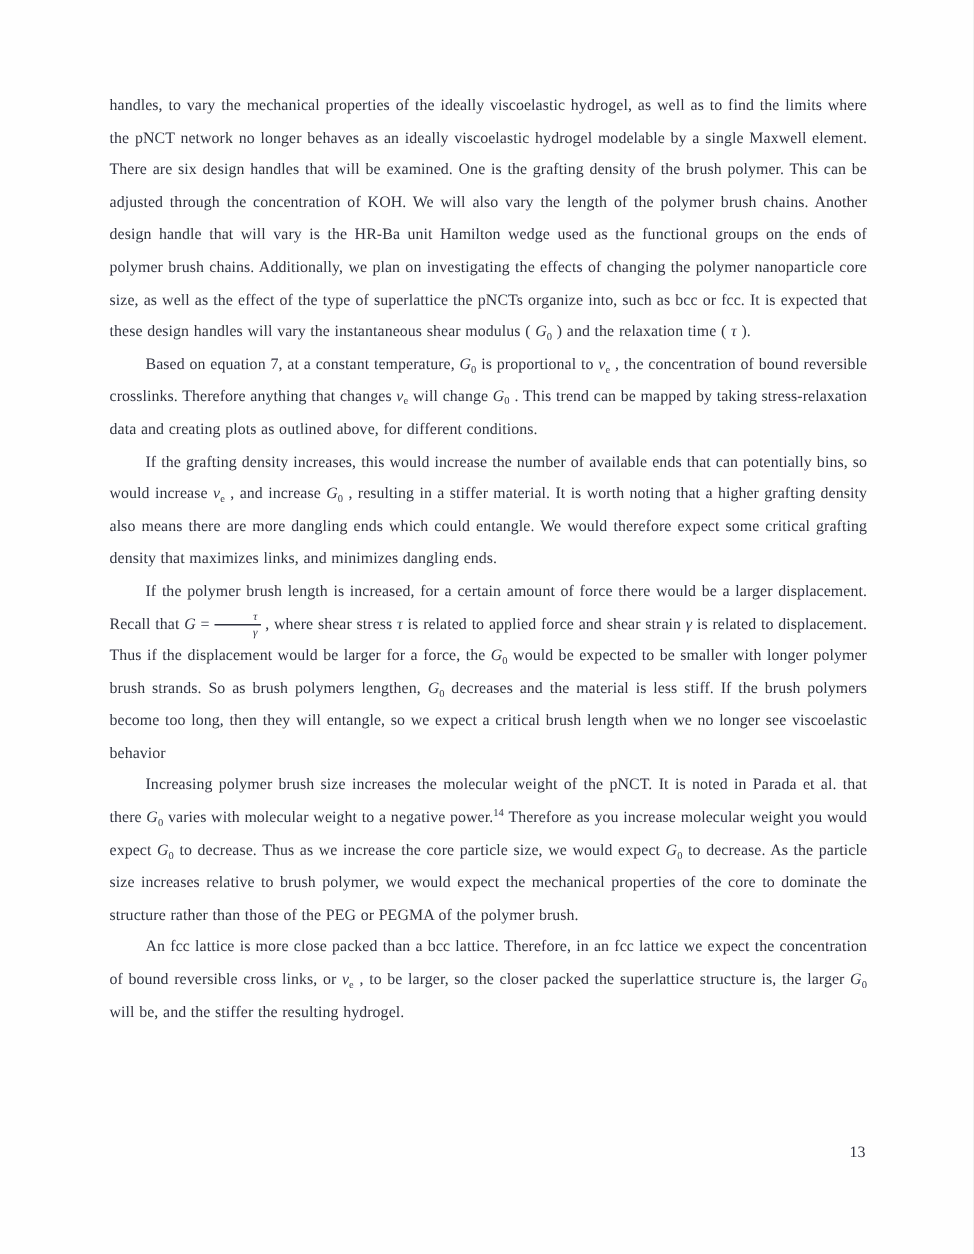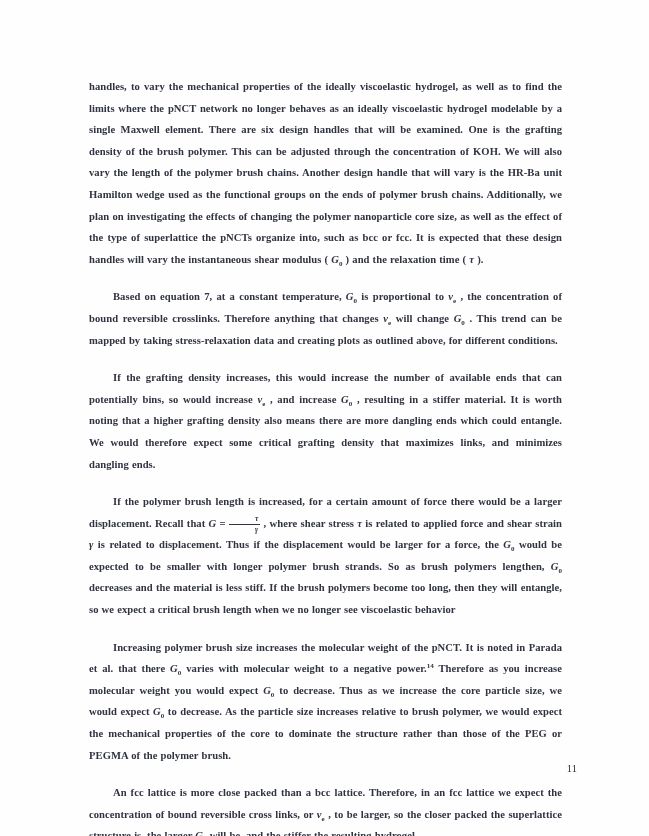--- a/index.html
+++ b/index.html
@@ -20,21 +20,21 @@
     position: absolute;
     left: 73px;
     top: 60px;
     width: 505px;
     font-size: 10.6px;
     line-height: 21.6px;
     text-align: justify;
     letter-spacing: 0.05px;
     word-spacing: 0.4px;
   }
-  .para { margin: 16px; font-weight: bold; }
+  .para { margin: 0; }
   .para.indent { text-indent: 24px; }
 
   
   .mi {
     font-style: italic;
   }
   .msub { white-space: nowrap; }
   .msub .mb { font-style: italic; }
   .msub sub {
     font-size: 7px;
@@ -77,14 +77,14 @@
 
 <div class="page" style="background: rgb(254, 254, 254); color: rgb(48, 51, 64);">
   <div class="text-block">
       <p class="para">handles, to vary the mechanical properties of the ideally viscoelastic hydrogel, as well as to find the limits where the pNCT network no longer behaves as an ideally viscoelastic hydrogel modelable by a single Maxwell element. There are six design handles that will be examined. One is the grafting density of the brush polymer. This can be adjusted through the concentration of KOH. We will also vary the length of the polymer brush chains. Another design handle that will vary is the HR-Ba unit Hamilton wedge used as the functional groups on the ends of polymer brush chains. Additionally, we plan on investigating the effects of changing the polymer nanoparticle core size, as well as the effect of the type of superlattice the pNCTs organize into, such as bcc or fcc. It is expected that these design handles will vary the instantaneous shear modulus ( <span class="msub"><span class="mb">G</span><sub>0</sub></span> ) and the relaxation time ( <span class="mi">τ</span> ).</p>
       <p class="para indent">Based on equation 7, at a constant temperature, <span class="msub"><span class="mb">G</span><sub>0</sub></span> is proportional to <span class="msub"><span class="mb">ν</span><sub>e</sub></span> , the concentration of bound reversible crosslinks. Therefore anything that changes <span class="msub"><span class="mb">ν</span><sub>e</sub></span> will change <span class="msub"><span class="mb">G</span><sub>0</sub></span> . This trend can be mapped by taking stress-relaxation data and creating plots as outlined above, for different conditions.</p>
       <p class="para indent">If the grafting density increases, this would increase the number of available ends that can potentially bins, so would increase <span class="msub"><span class="mb">ν</span><sub>e</sub></span> , and increase <span class="msub"><span class="mb">G</span><sub>0</sub></span> , resulting in a stiffer material. It is worth noting that a higher grafting density also means there are more dangling ends which could entangle. We would therefore expect some critical grafting density that maximizes links, and minimizes dangling ends.</p>
       <p class="para indent">If the polymer brush length is increased, for a certain amount of force there would be a larger displacement. Recall that <span class="mi">G</span> = <span class="frac"><span class="fn">τ</span><span class="fd">γ</span></span> , where shear stress <span class="mi">τ</span> is related to applied force and shear strain <span class="mi">γ</span> is related to displacement. Thus if the displacement would be larger for a force, the <span class="msub"><span class="mb">G</span><sub>0</sub></span> would be expected to be smaller with longer polymer brush strands. So as brush polymers lengthen, <span class="msub"><span class="mb">G</span><sub>0</sub></span> decreases and the material is less stiff. If the brush polymers become too long, then they will entangle, so we expect a critical brush length when we no longer see viscoelastic behavior</p>
       <p class="para indent">Increasing polymer brush size increases the molecular weight of the pNCT. It is noted in Parada et al. that there <span class="msub"><span class="mb">G</span><sub>0</sub></span> varies with molecular weight to a negative power.<sup class="ref">14</sup> Therefore as you increase molecular weight you would expect <span class="msub"><span class="mb">G</span><sub>0</sub></span> to decrease. Thus as we increase the core particle size, we would expect <span class="msub"><span class="mb">G</span><sub>0</sub></span> to decrease. As the particle size increases relative to brush polymer, we would expect the mechanical properties of the core to dominate the structure rather than those of the PEG or PEGMA of the polymer brush.</p>
       <p class="para indent">An fcc lattice is more close packed than a bcc lattice. Therefore, in an fcc lattice we expect the concentration of bound reversible cross links, or <span class="msub"><span class="mb">ν</span><sub>e</sub></span> , to be larger, so the closer packed the superlattice structure is, the larger <span class="msub"><span class="mb">G</span><sub>0</sub></span> will be, and the stiffer the resulting hydrogel.</p>
     </div>
-  <div class="page-number">11</div>
+  <div class="page-number">13</div>
 </div>
 
 </body></html>

